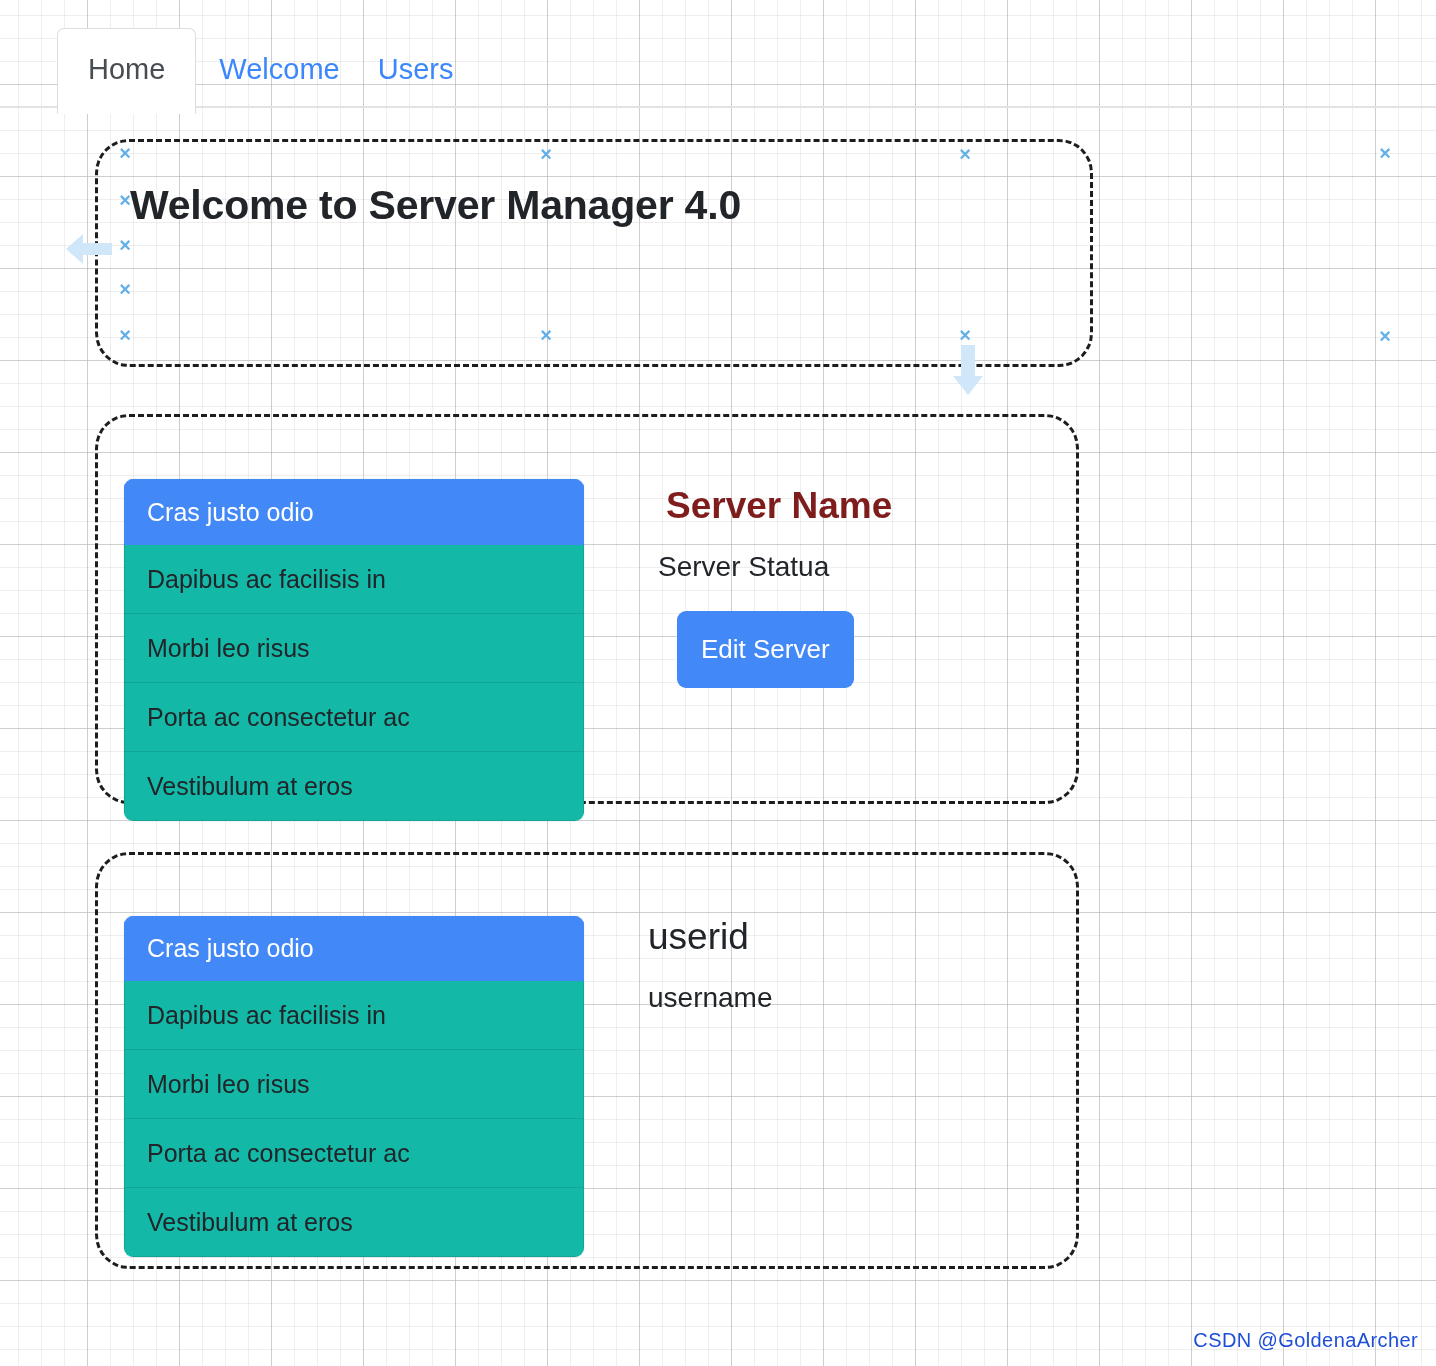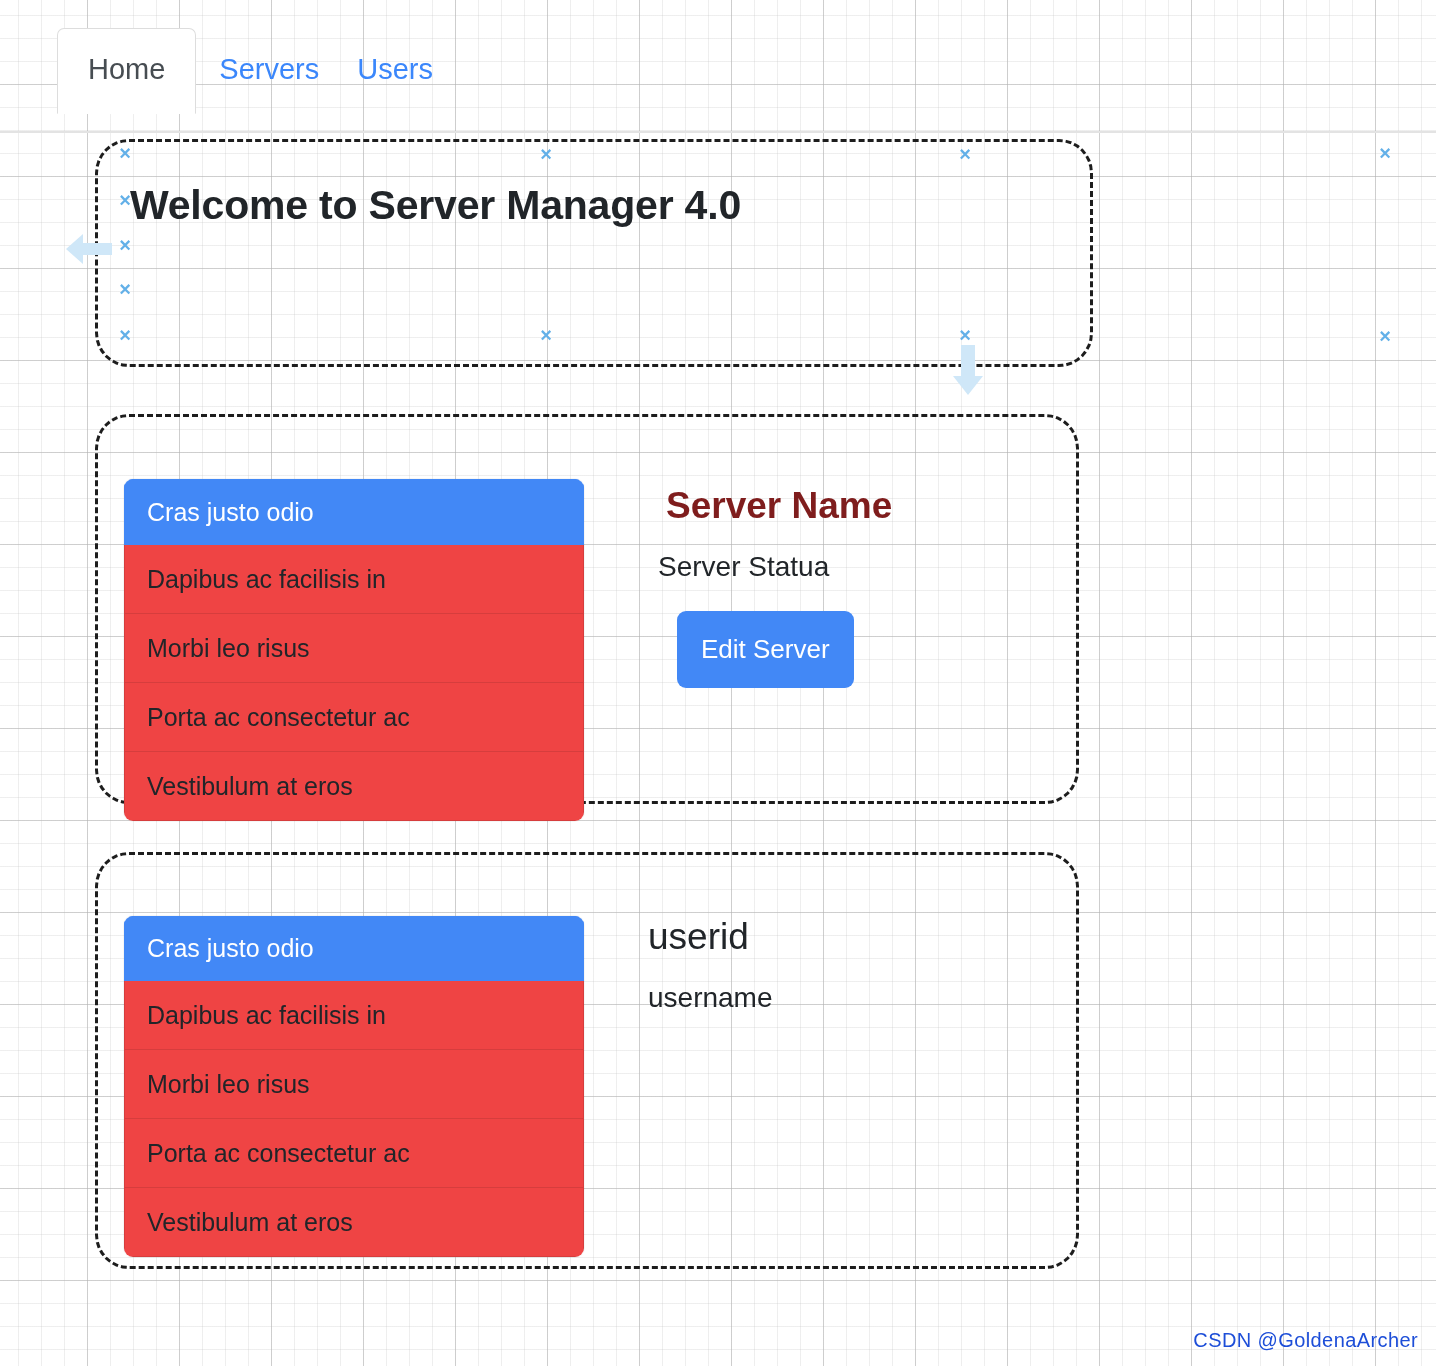--- a/index.html
+++ b/index.html
@@ -24,21 +24,21 @@
       92px 92px,
       92px 92px,
       23px 23px,
       23px 23px;
     background-position:-5px -8px,-5px -8px,-5px -8px,-5px -8px;
     pointer-events:none;
   }
 
   
   #tabbar{
-    position:absolute;left:0;top:0;width:1436px;height:133px;
+    position:absolute;left:0;top:0;width:1436px;height:108px;
     border-bottom:2px solid #e3e3e3;
     box-sizing:border-box;
   }
   #tabs{
     position:absolute;left:57px;top:28px;
     display:flex;align-items:flex-end;
   }
   .tab{
     font-size:29px;
     line-height:1;
@@ -112,21 +112,21 @@
     overflow:hidden;
     margin-top:38px;
   }
   .listgroup .li{
     border:1px solid rgba(0,0,0,.10);
     border-top-width:0;
     padding:0 22px;
     display:flex;align-items:center;
     font-size:25px;color:#212529;
     box-sizing:border-box;
-    background:#ef4444;
+    background:#14b8a6;
   }
   .listgroup .li:first-child{border-top-width:1px;}
   .listgroup .li.active{
     background:#4288f6;
     border-color:#4288f6;
     color:#ffffff;
   }
   #servers-list{left:124px;top:441px;}
   #servers-list .li{height:69px;}
   #servers-list .li.active{height:66px;}
@@ -164,21 +164,21 @@
   }
 </style>
 </head>
 <body>
 
 <div id="grid"></div>
 
 <div id="tabbar">
   <div id="tabs">
     <a class="tab active" href="#">Home</a>
-    <a class="tab link" href="#">Servers</a>
+    <a class="tab link" href="#">Welcome</a>
     <a class="tab link" href="#">Users</a>
   </div>
 </div>
 
 <div id="jumbo-box" class="dashbox"></div>
 <div id="jumbo-content">
   <h1 id="jumbo-title">Welcome to Server Manager 4.0</h1>
 </div>
 
 <div id="servers-box" class="dashbox"></div>

